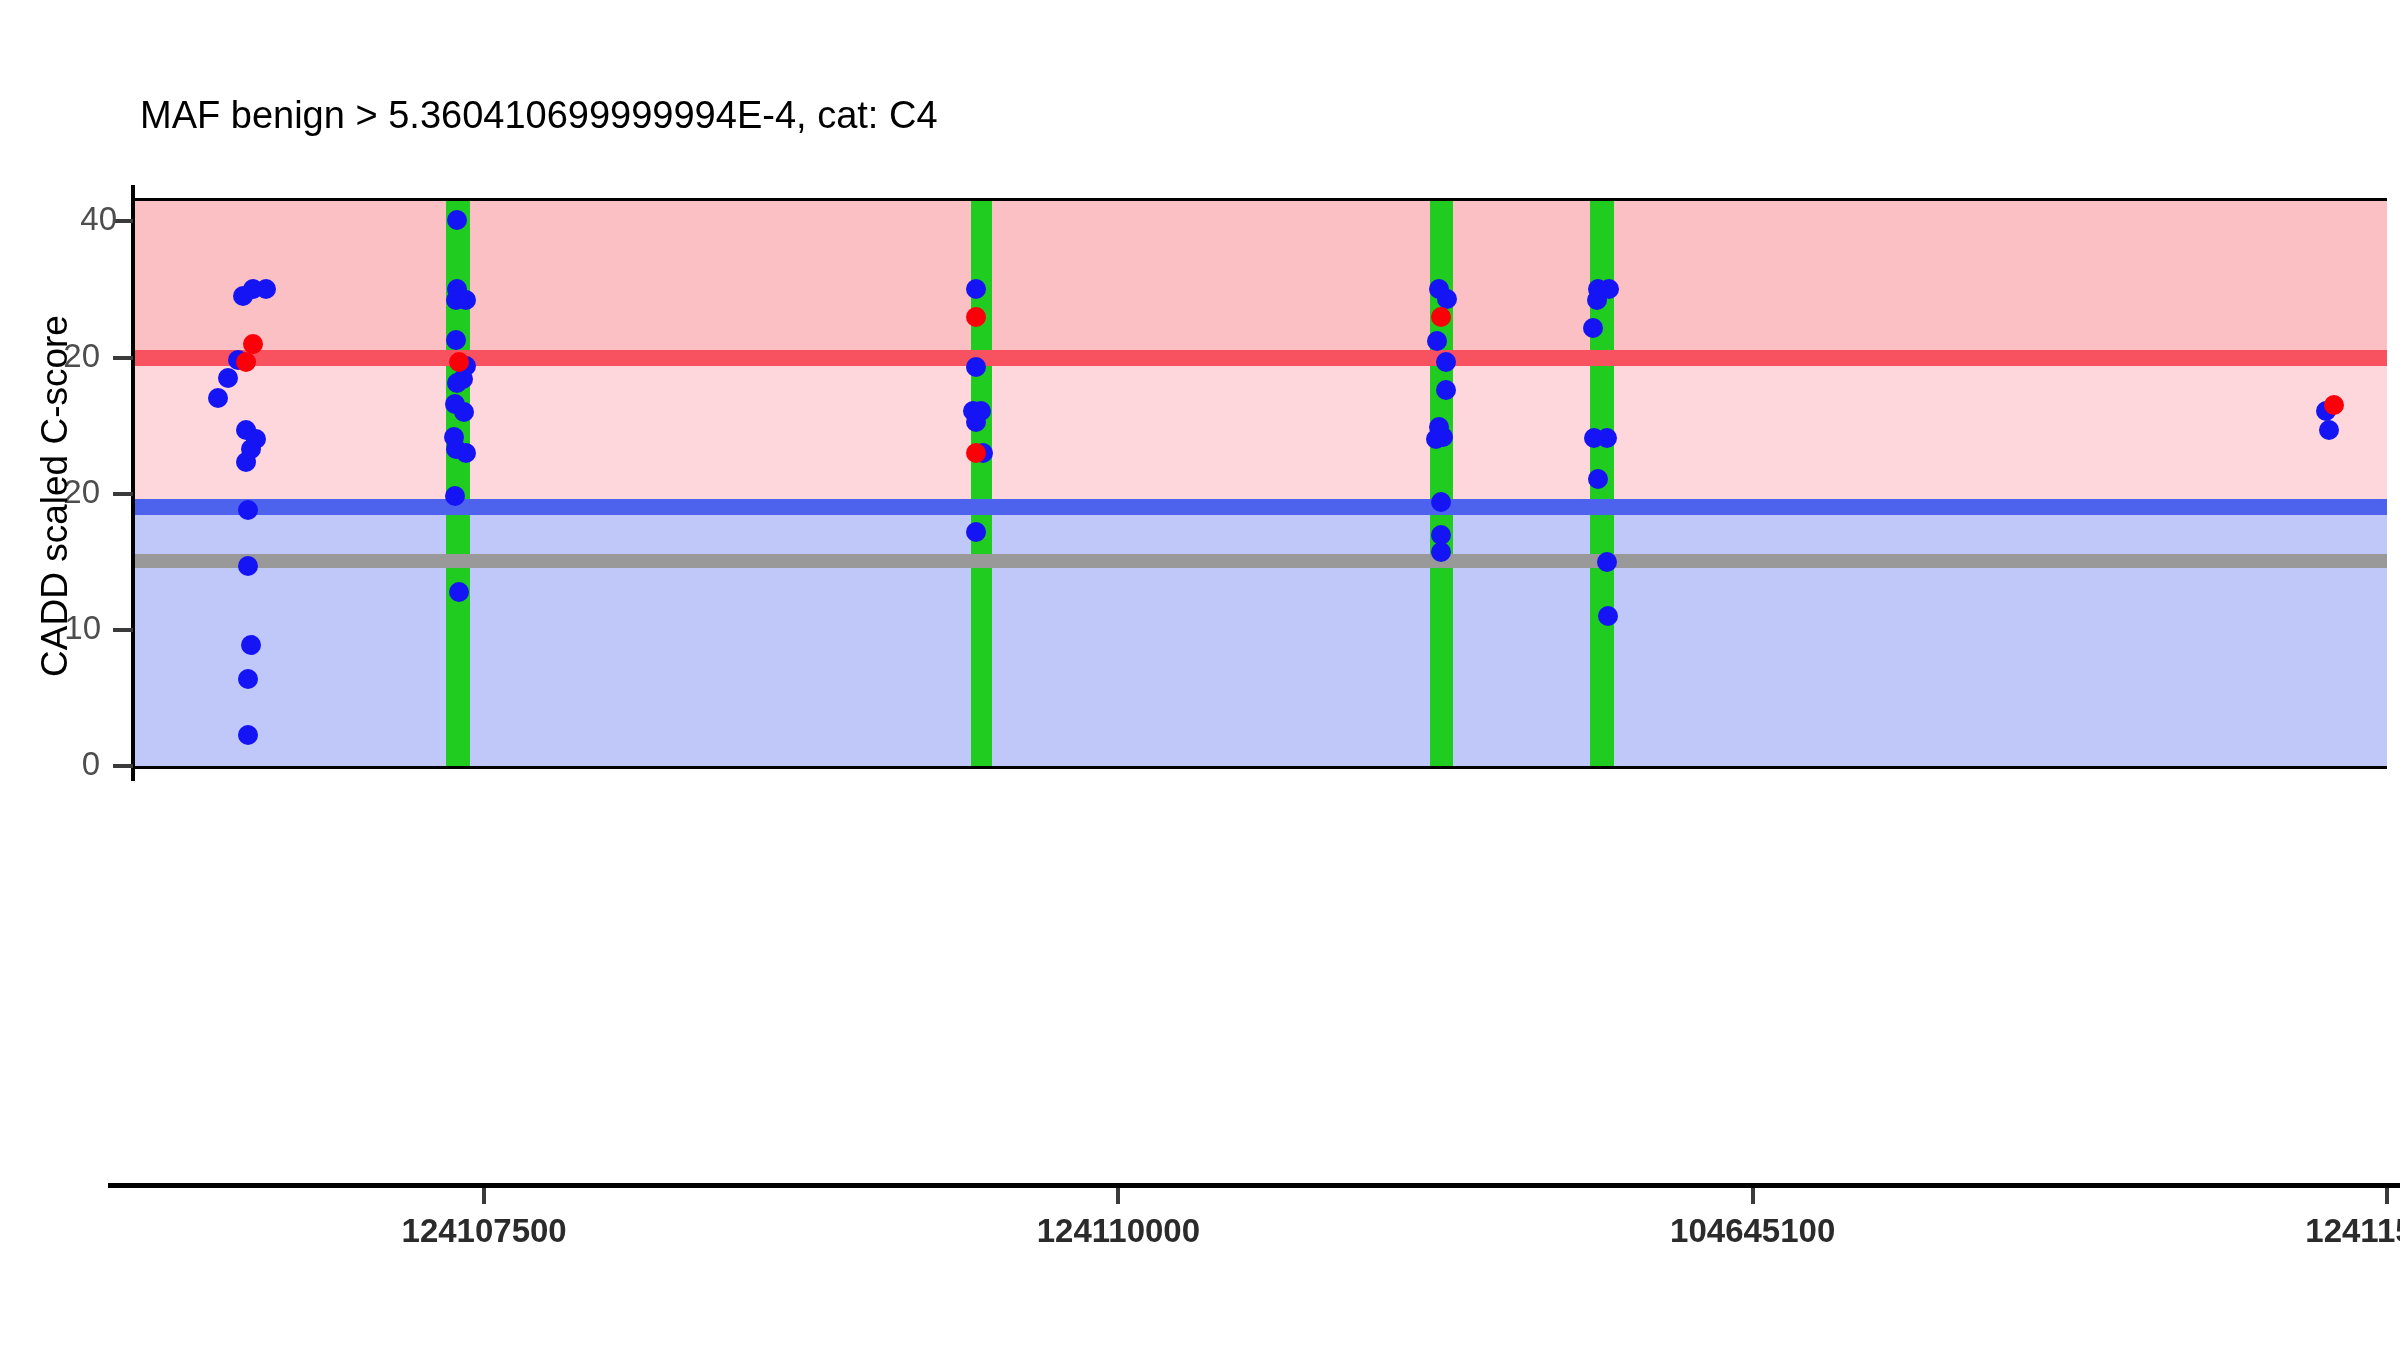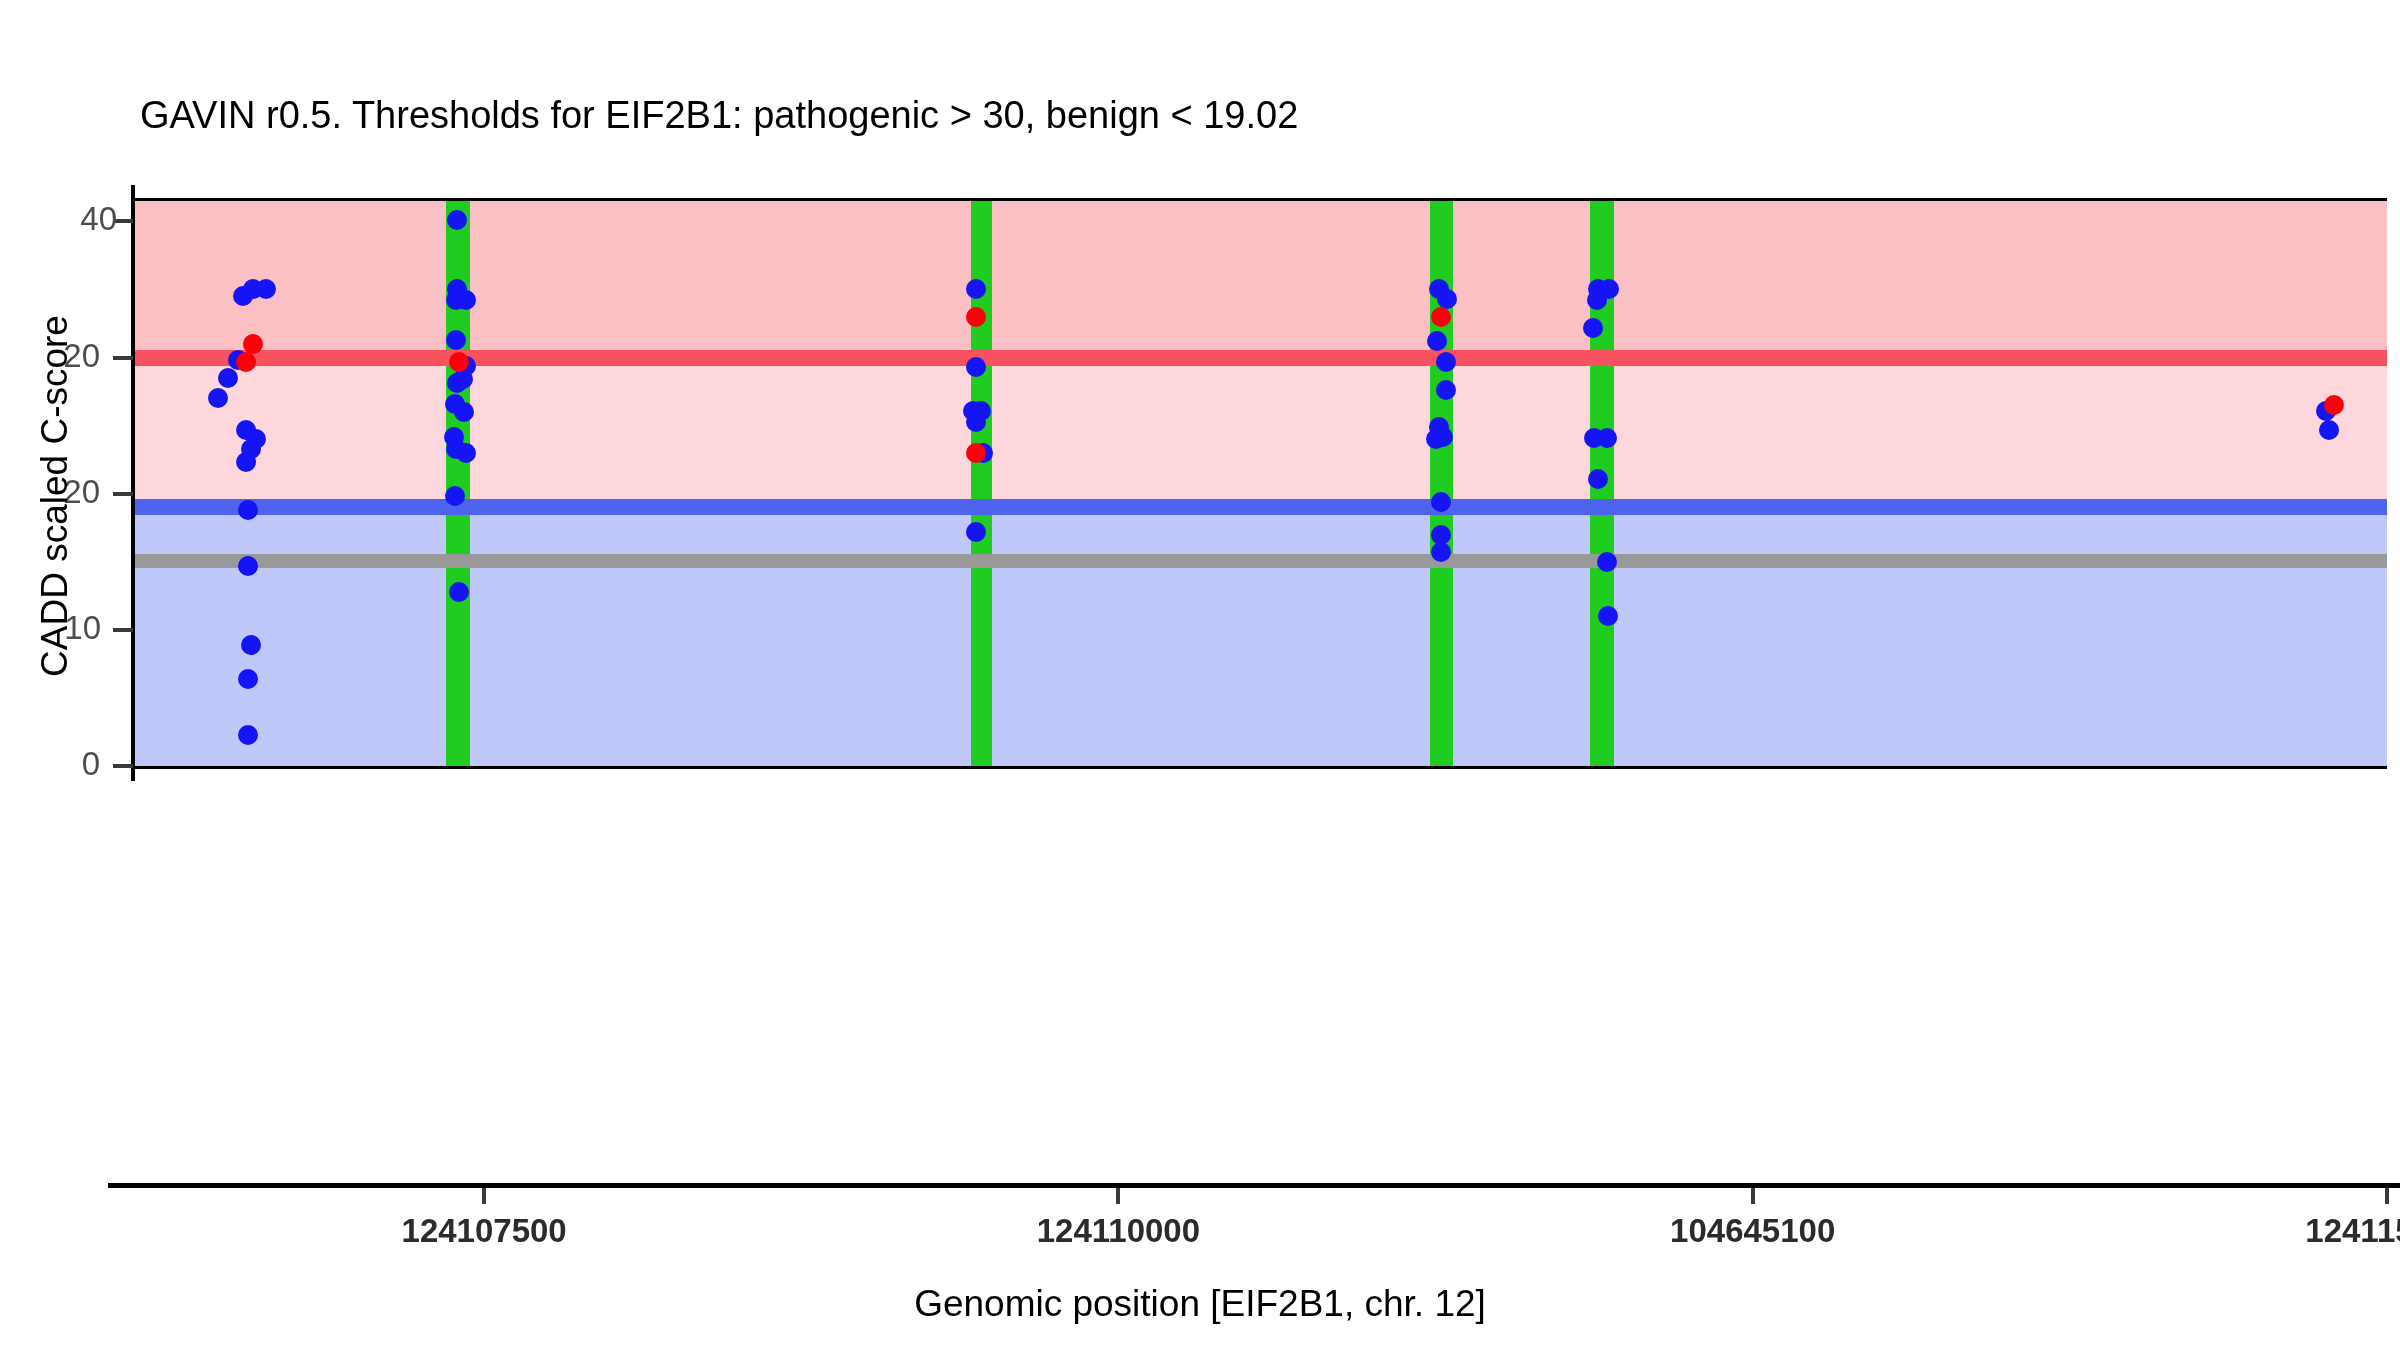--- a/index.html
+++ b/index.html
@@ -37,21 +37,20 @@
     font-size:37px;color:#000;transform:rotate(-90deg);transform-origin:center center;white-space:nowrap;}
   #x-axis-title{position:absolute;left:0;top:1283px;width:2400px;text-align:center;
     font-size:37px;color:#000;white-space:nowrap;}
 </style>
 </head>
 <body>
 
 <div id="root">
 
   <div id="title-block">
-    <div>GAVIN r0.5. Thresholds for EIF2B1: pathogenic &gt; 30, benign &lt; 19.02</div>
     <div>MAF benign &gt; 5.360410699999994E-4, cat: C4</div>
     <div>red: ClinVar pathogenic variants, blue: rarity &amp; impact matched gnomAD</div>
     <div>variants, green: RefSeq exons, grey: genome-wide fallback threshold</div>
   </div>
 
   <div id="plot-area">
       <div class="band" style="top: 0px; height: 156.566px; background: rgb(251, 192, 196);"></div>
       <div class="band" style="top: 156.566px; height: 149.487px; background: rgb(253, 215, 220);"></div>
       <div class="band" style="top: 306.053px; height: 258.947px; background: rgb(191, 200, 248);"></div>
       <div class="exon" style="left: 312.071px; width: 24.103px;"></div>
@@ -151,15 +150,14 @@
       <div class="xtick-label" style="left: 384.128px; width: 200px; text-align: center;">124107500</div>
       <div class="xtick-mark" style="left: 1116.42px;"></div>
       <div class="xtick-label" style="left: 1018.42px; width: 200px; text-align: center;">124110000</div>
       <div class="xtick-mark" style="left: 1750.71px;"></div>
       <div class="xtick-label" style="left: 1652.71px; width: 200px; text-align: center;">104645100</div>
       <div class="xtick-mark" style="left: 2385px;"></div>
       <div class="xtick-label" style="left: 2287px; width: 200px; text-align: center;">124115000</div>
     </div>
 
   <div id="y-axis-title">CADD scaled C-score</div>
-  <div id="x-axis-title">Genomic position [EIF2B1, chr. 12]</div>
 
 </div>
 
 </body></html>

